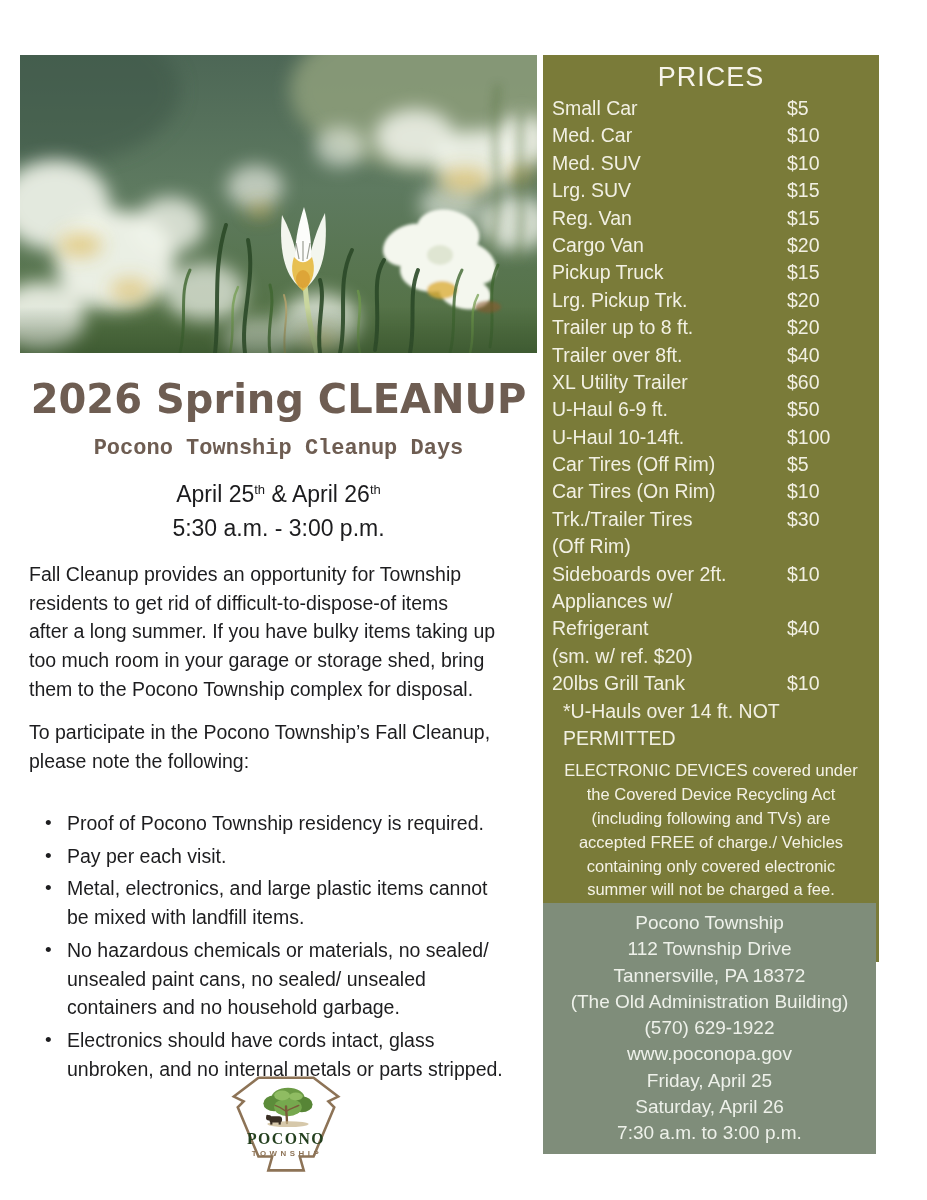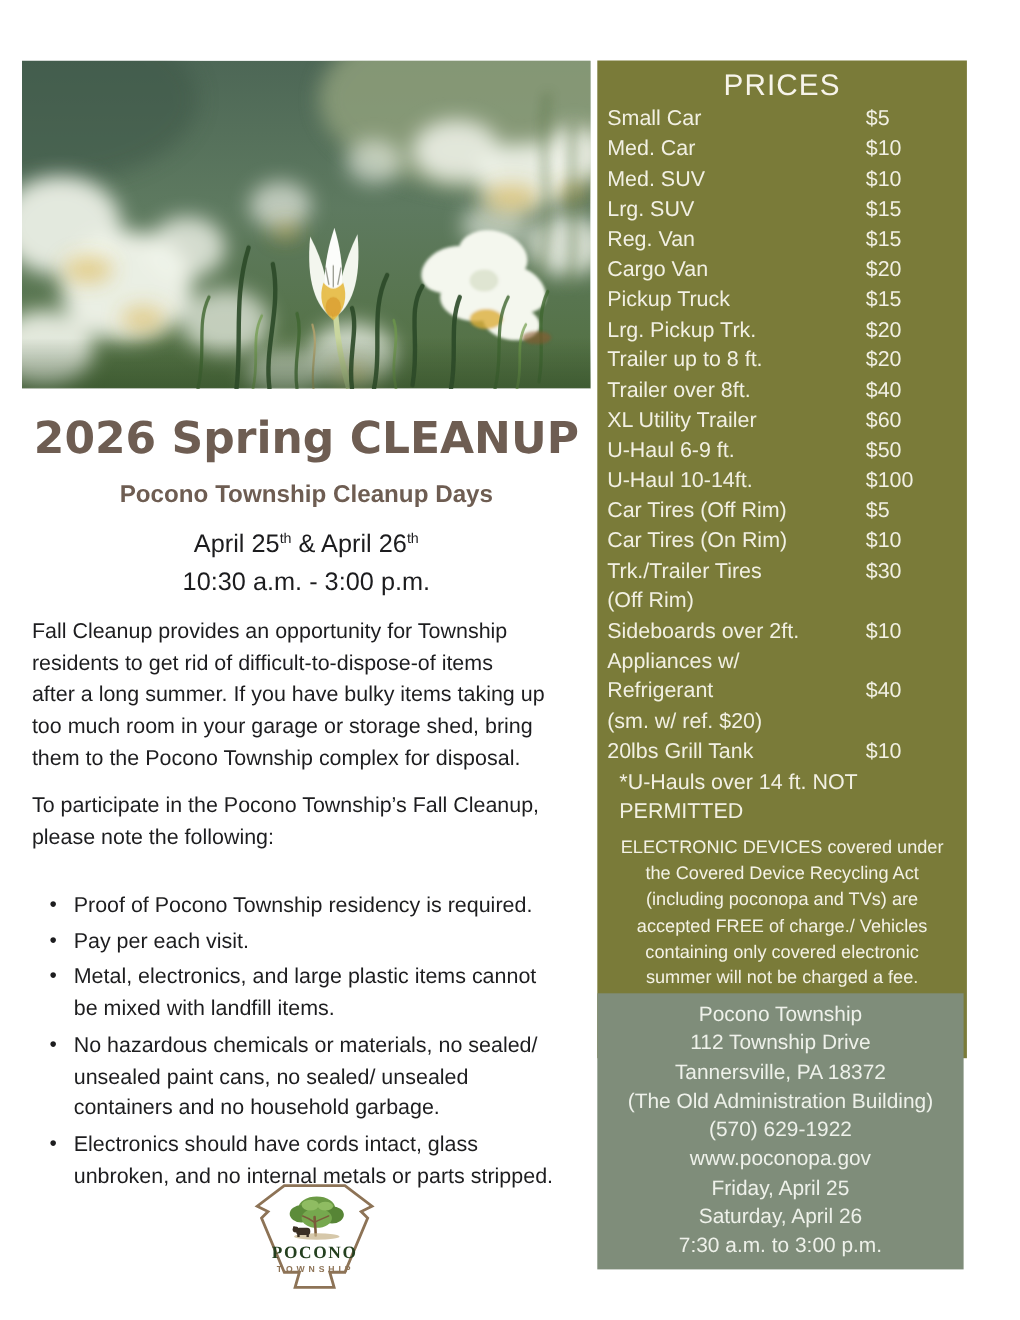--- a/index.html
+++ b/index.html
@@ -8,21 +8,21 @@
 
   
   .photo{position:absolute;left:20px;top:55px;width:517px;height:298px;overflow:hidden;}
   .photo svg{display:block;width:100%;height:100%;}
 
   
   .title{position:absolute;left:10px;top:374px;width:537px;text-align:center;
          font-family:"DejaVu Sans",sans-serif;font-weight:800;font-size:40px;line-height:50px;
          color:#6e5d52;letter-spacing:0px;white-space:nowrap;}
   .subtitle{position:absolute;left:10px;top:434px;width:537px;text-align:center;
-            font-family:Liberation Sans, sans-serif;font-weight:800;font-size:22px;line-height:30px;
+            font-family:Liberation Mono, monospace;font-weight:800;font-size:22px;line-height:30px;
             color:#6e5d52;white-space:nowrap;}
   .dates{position:absolute;left:10px;top:479px;width:537px;text-align:center;
          font-size:23px;line-height:31px;color:#1c1c1e;}
   .dates .sup{font-size:13px;position:relative;top:-8px;}
   .para{position:absolute;left:29px;width:512px;font-size:19.5px;line-height:28.7px;color:#1d1d1f;}
   .para .line{white-space:nowrap;}
   .para1{top:560px;}
   .para2{top:718px;}
   .rules{position:absolute;left:29px;top:805px;width:512px;margin:0;padding:0;list-style:none;
          font-size:19.5px;line-height:28.7px;color:#1d1d1f;}
@@ -168,21 +168,21 @@
       </g>
       <ellipse cx="468" cy="252" rx="13" ry="6" fill="#8a5a2e" opacity="0.6" filter="url(#bS)"></ellipse>
       <rect y="252" width="517" height="46" fill="url(#fadeG)"></rect>
     </svg>
   </div>
 
   <div class="title">2026 Spring CLEANUP</div>
   <div class="subtitle">Pocono Township Cleanup Days</div>
   <div class="dates">
     <div><span>April 25</span><span class="sup">th</span><span> &amp; April 26</span><span class="sup">th</span></div>
-    <div>10:30 a.m. - 3:00 p.m.</div>
+    <div>5:30 a.m. - 3:00 p.m.</div>
   </div>
 
   <div class="para para1" id="intro-para">
       <div class="line">Fall Cleanup provides an opportunity for Township</div>
       <div class="line">residents to get rid of difficult-to-dispose-of items</div>
       <div class="line">after a long summer. If you have bulky items taking up</div>
       <div class="line">too much room in your garage or storage shed, bring</div>
       <div class="line">them to the Pocono Township complex for disposal.</div>
     </div>
   <div class="para para2" id="participate-para">
@@ -335,21 +335,21 @@
           <span class="price-value">$10</span>
         </div>
       </div>
     <div class="restriction-note" id="restriction-note">
         <div class="line">*U-Hauls over 14 ft. NOT</div>
         <div class="line">PERMITTED</div>
       </div>
     <div class="electronics-note" id="electronics-note">
         <div class="line">ELECTRONIC DEVICES covered under</div>
         <div class="line">the Covered Device Recycling Act</div>
-        <div class="line">(including poconopa and TVs) are</div>
+        <div class="line">(including following and TVs) are</div>
         <div class="line">accepted FREE of charge./ Vehicles</div>
         <div class="line">containing only covered electronic</div>
         <div class="line">summer will not be charged a fee.</div>
       </div>
   </div>
 
   <div class="contact-box">
     <div class="inner" id="contact-lines">
         <div class="line">Pocono Township</div>
         <div class="line">112 Township Drive</div>

